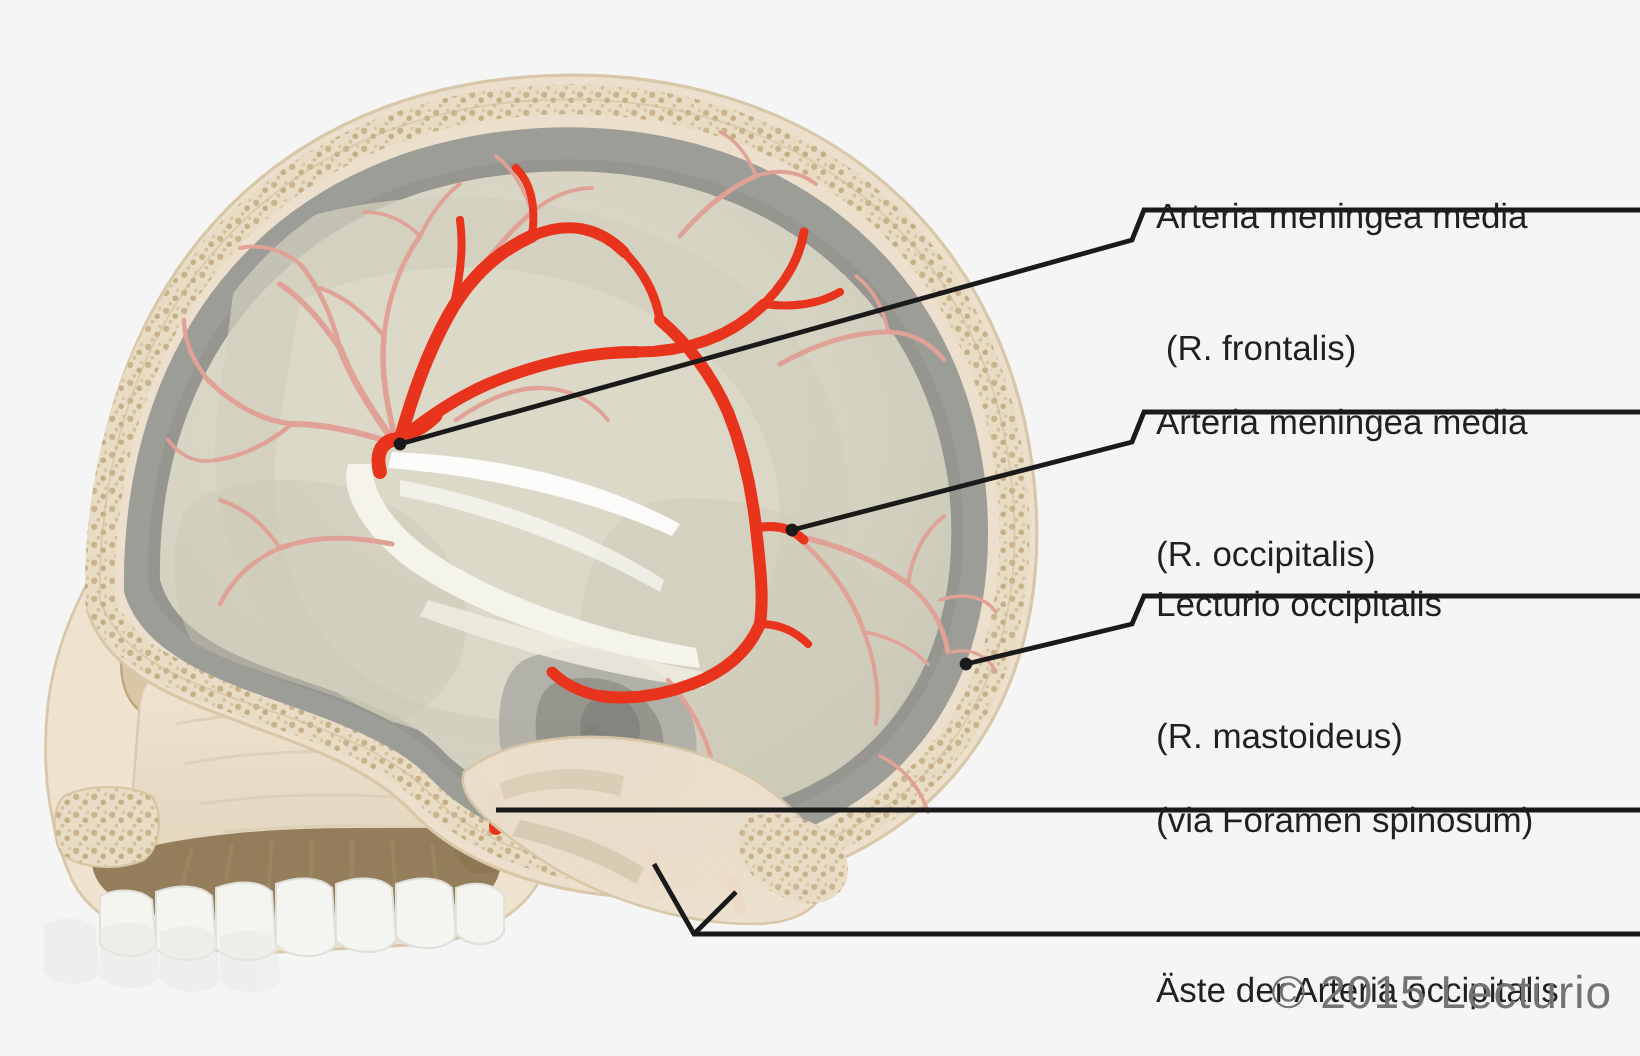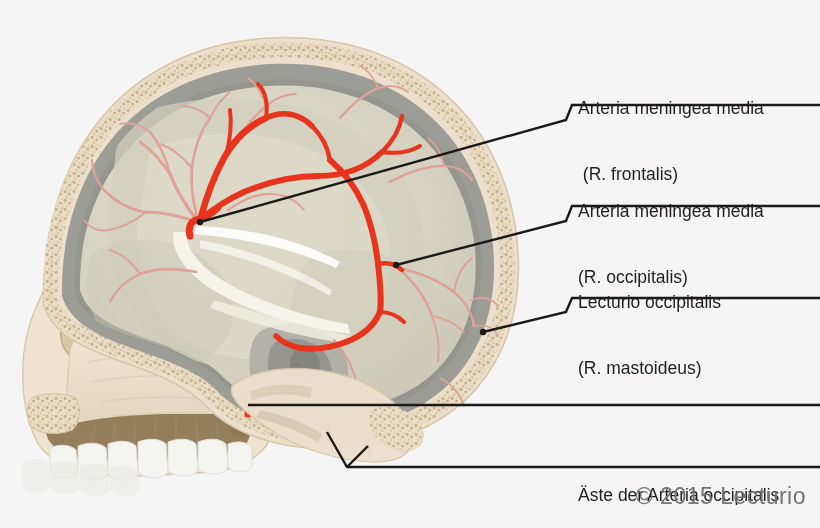--- a/index.html
+++ b/index.html
@@ -314,20 +314,21 @@
     <div>Arteria meningea media</div>
     <div>(R. occipitalis)</div>
   </div>
 
   <div class="lbl" style="left:578px;top:247px;">
     <div>Lecturio occipitalis</div>
     <div>(R. mastoideus)</div>
   </div>
 
   <div class="lbl" style="left:578px;top:355px;">
+    <div>(via Foramen spinosum)</div>
   </div>
 
   <div class="lbl" style="left:578px;top:440px;">
     <div>Äste der Arteria occipitalis</div>
   </div>
 
   <div class="wm">© 2015 Lecturio</div>
 </div>
 
 </body></html>

